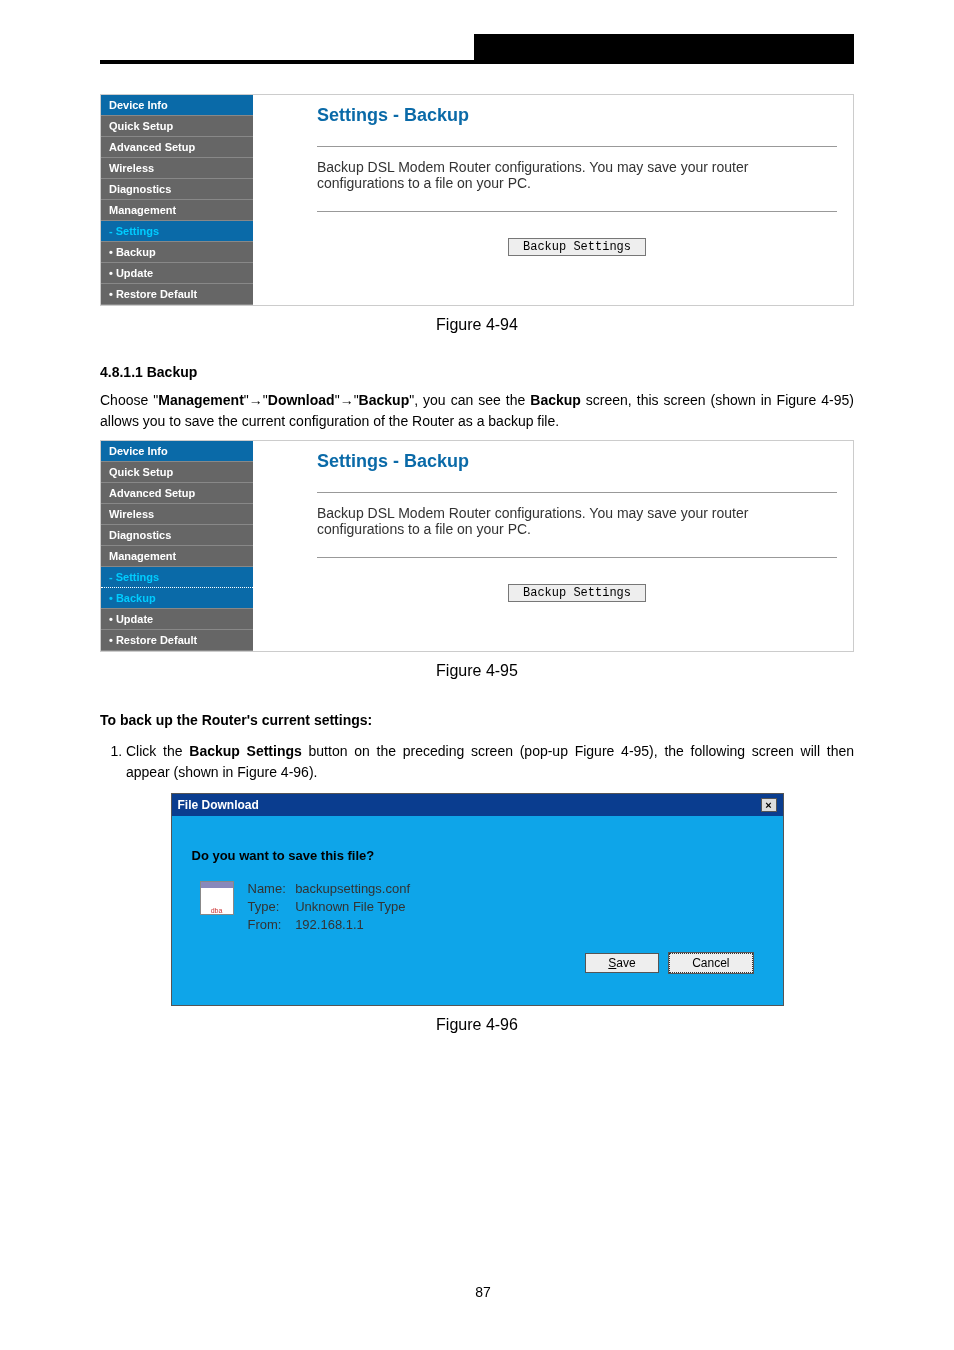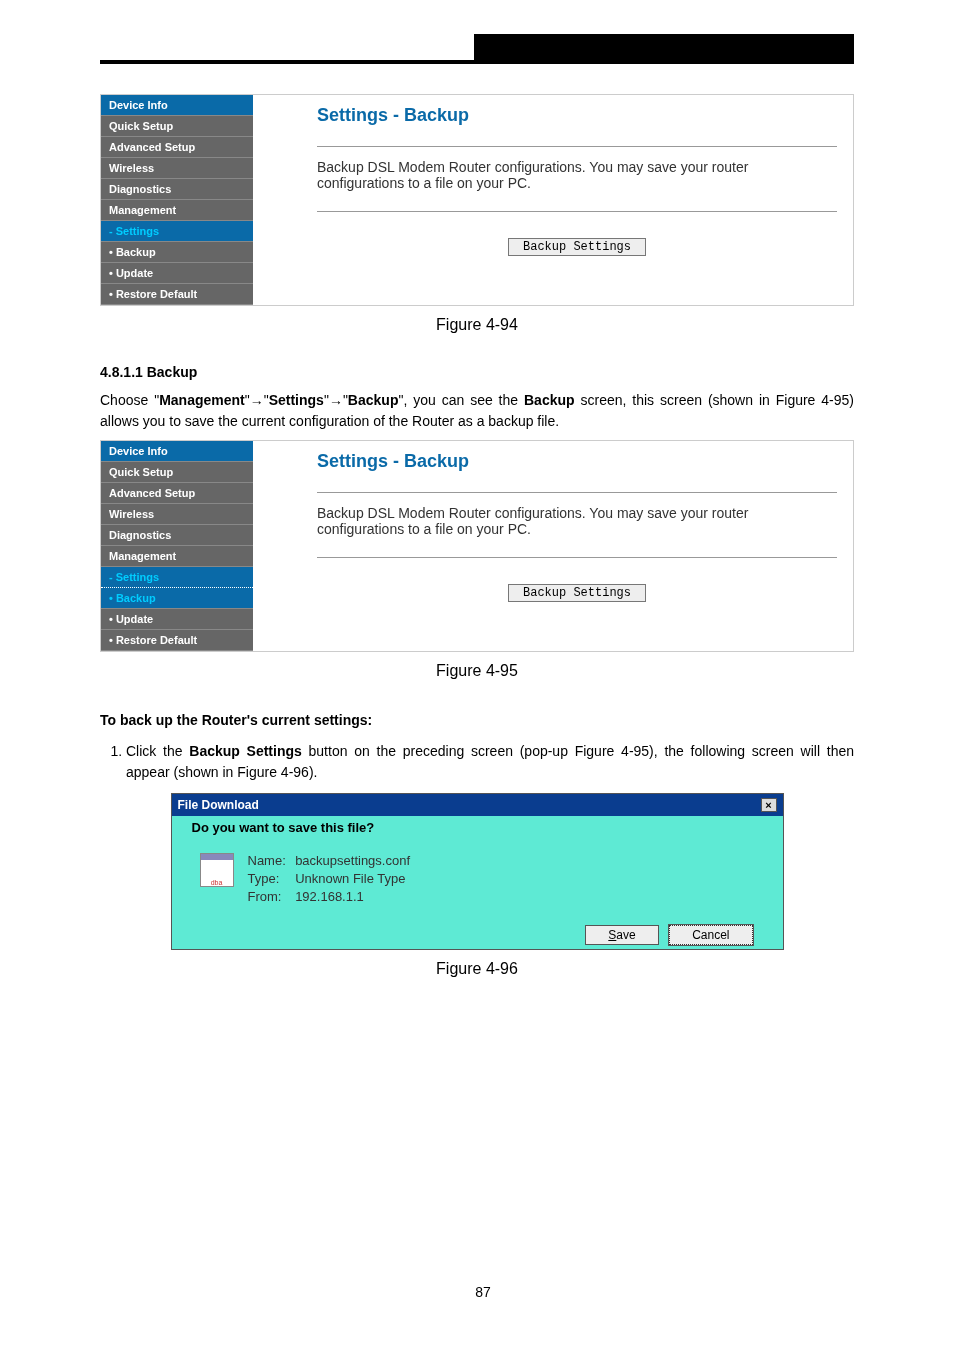--- a/index.html
+++ b/index.html
@@ -23,21 +23,21 @@
   .content h2 { color: #0a6aa8; font-size: 18px; margin-bottom: 20px; }
   .content hr { margin: 6px 0 12px 0; border: none; border-top: 1px solid #999; }
   .content .desc { font-size: 14px; color: #333; margin-bottom: 20px; }
   .content .btn-row { text-align: center; margin: 24px 0; }
   .content button { font-family: "Courier New", monospace; font-size: 12px; padding: 1px 14px; border: 1px solid #777; background: #eee; }
 
   
   .win-dialog { width: 613px; margin: 10px auto; border: 1px solid #555; }
   .win-title { background: #0a3d8f; color: #fff; font-weight: bold; font-size: 12px; padding: 4px 6px; display: flex; justify-content: space-between; align-items: center; }
   .win-close { width: 16px; height: 14px; background: #ddd; border: 1px solid #555; color: #000; font-size: 11px; text-align: center; line-height: 12px; font-weight: bold; }
-  .win-body { padding: 4px 20px; background: #5eead4; }
+  .win-body { padding: 32px 20px; background: #0ea5e9; }
   .win-body h4 { font-size: 13px; font-weight: bold; margin-bottom: 18px; }
   .win-info { display: flex; gap: 14px; margin-bottom: 18px; padding-left: 8px; }
   .win-icon { width: 34px; height: 34px; border: 1px solid #888; background: #fff; display: flex; align-items: flex-end; justify-content: center; font-size: 7px; color: #c33; position: relative; }
   .win-icon::before { content: ""; position: absolute; top: 0; left: 0; right: 0; height: 6px; background: #88b; }
   .win-info-rows { font-size: 13px; color: #333; }
   .win-info-rows div { margin-bottom: 3px; }
   .win-info-rows .lbl { display: inline-block; width: 44px; }
   .win-btns { text-align: right; padding-right: 10px; }
   .win-btns button { font-size: 12px; padding: 2px 22px; margin-left: 6px; border: 1px solid #555; background: #eee; }
   .win-btns button.cancel { border: 1px dotted #333; outline: 1px solid #555; }
@@ -73,21 +73,21 @@
       <div class="desc">Backup DSL Modem Router configurations. You may save your router configurations to a file on your PC.</div>
       <hr>
       <div class="btn-row"><button>Backup Settings</button></div>
     </div>
   </div>
   <div class="fig-caption">Figure 4-94</div>
 
   <div class="section-heading">4.8.1.1  Backup</div>
 
   <p class="justified">
-    <span>Choose "</span><b>Management</b><span>"→"</span><b>Settings</b><span>"→"</span><b>Backup</b><span>", you can see the </span><b>Backup</b><span> screen, this screen (shown in Figure 4-95) allows you to save the current configuration of the Router as a backup file.</span>
+    <span>Choose "</span><b>Management</b><span>"→"</span><b>Download</b><span>"→"</span><b>Backup</b><span>", you can see the </span><b>Backup</b><span> screen, this screen (shown in Figure 4-95) allows you to save the current configuration of the Router as a backup file.</span>
   </p>
 
   <div class="admin-shot">
     <div class="sidebar">
       <div class="item sel">Device Info</div>
       <div class="item">Quick Setup</div>
       <div class="item">Advanced Setup</div>
       <div class="item">Wireless</div>
       <div class="item">Diagnostics</div>
       <div class="item">Management</div>

